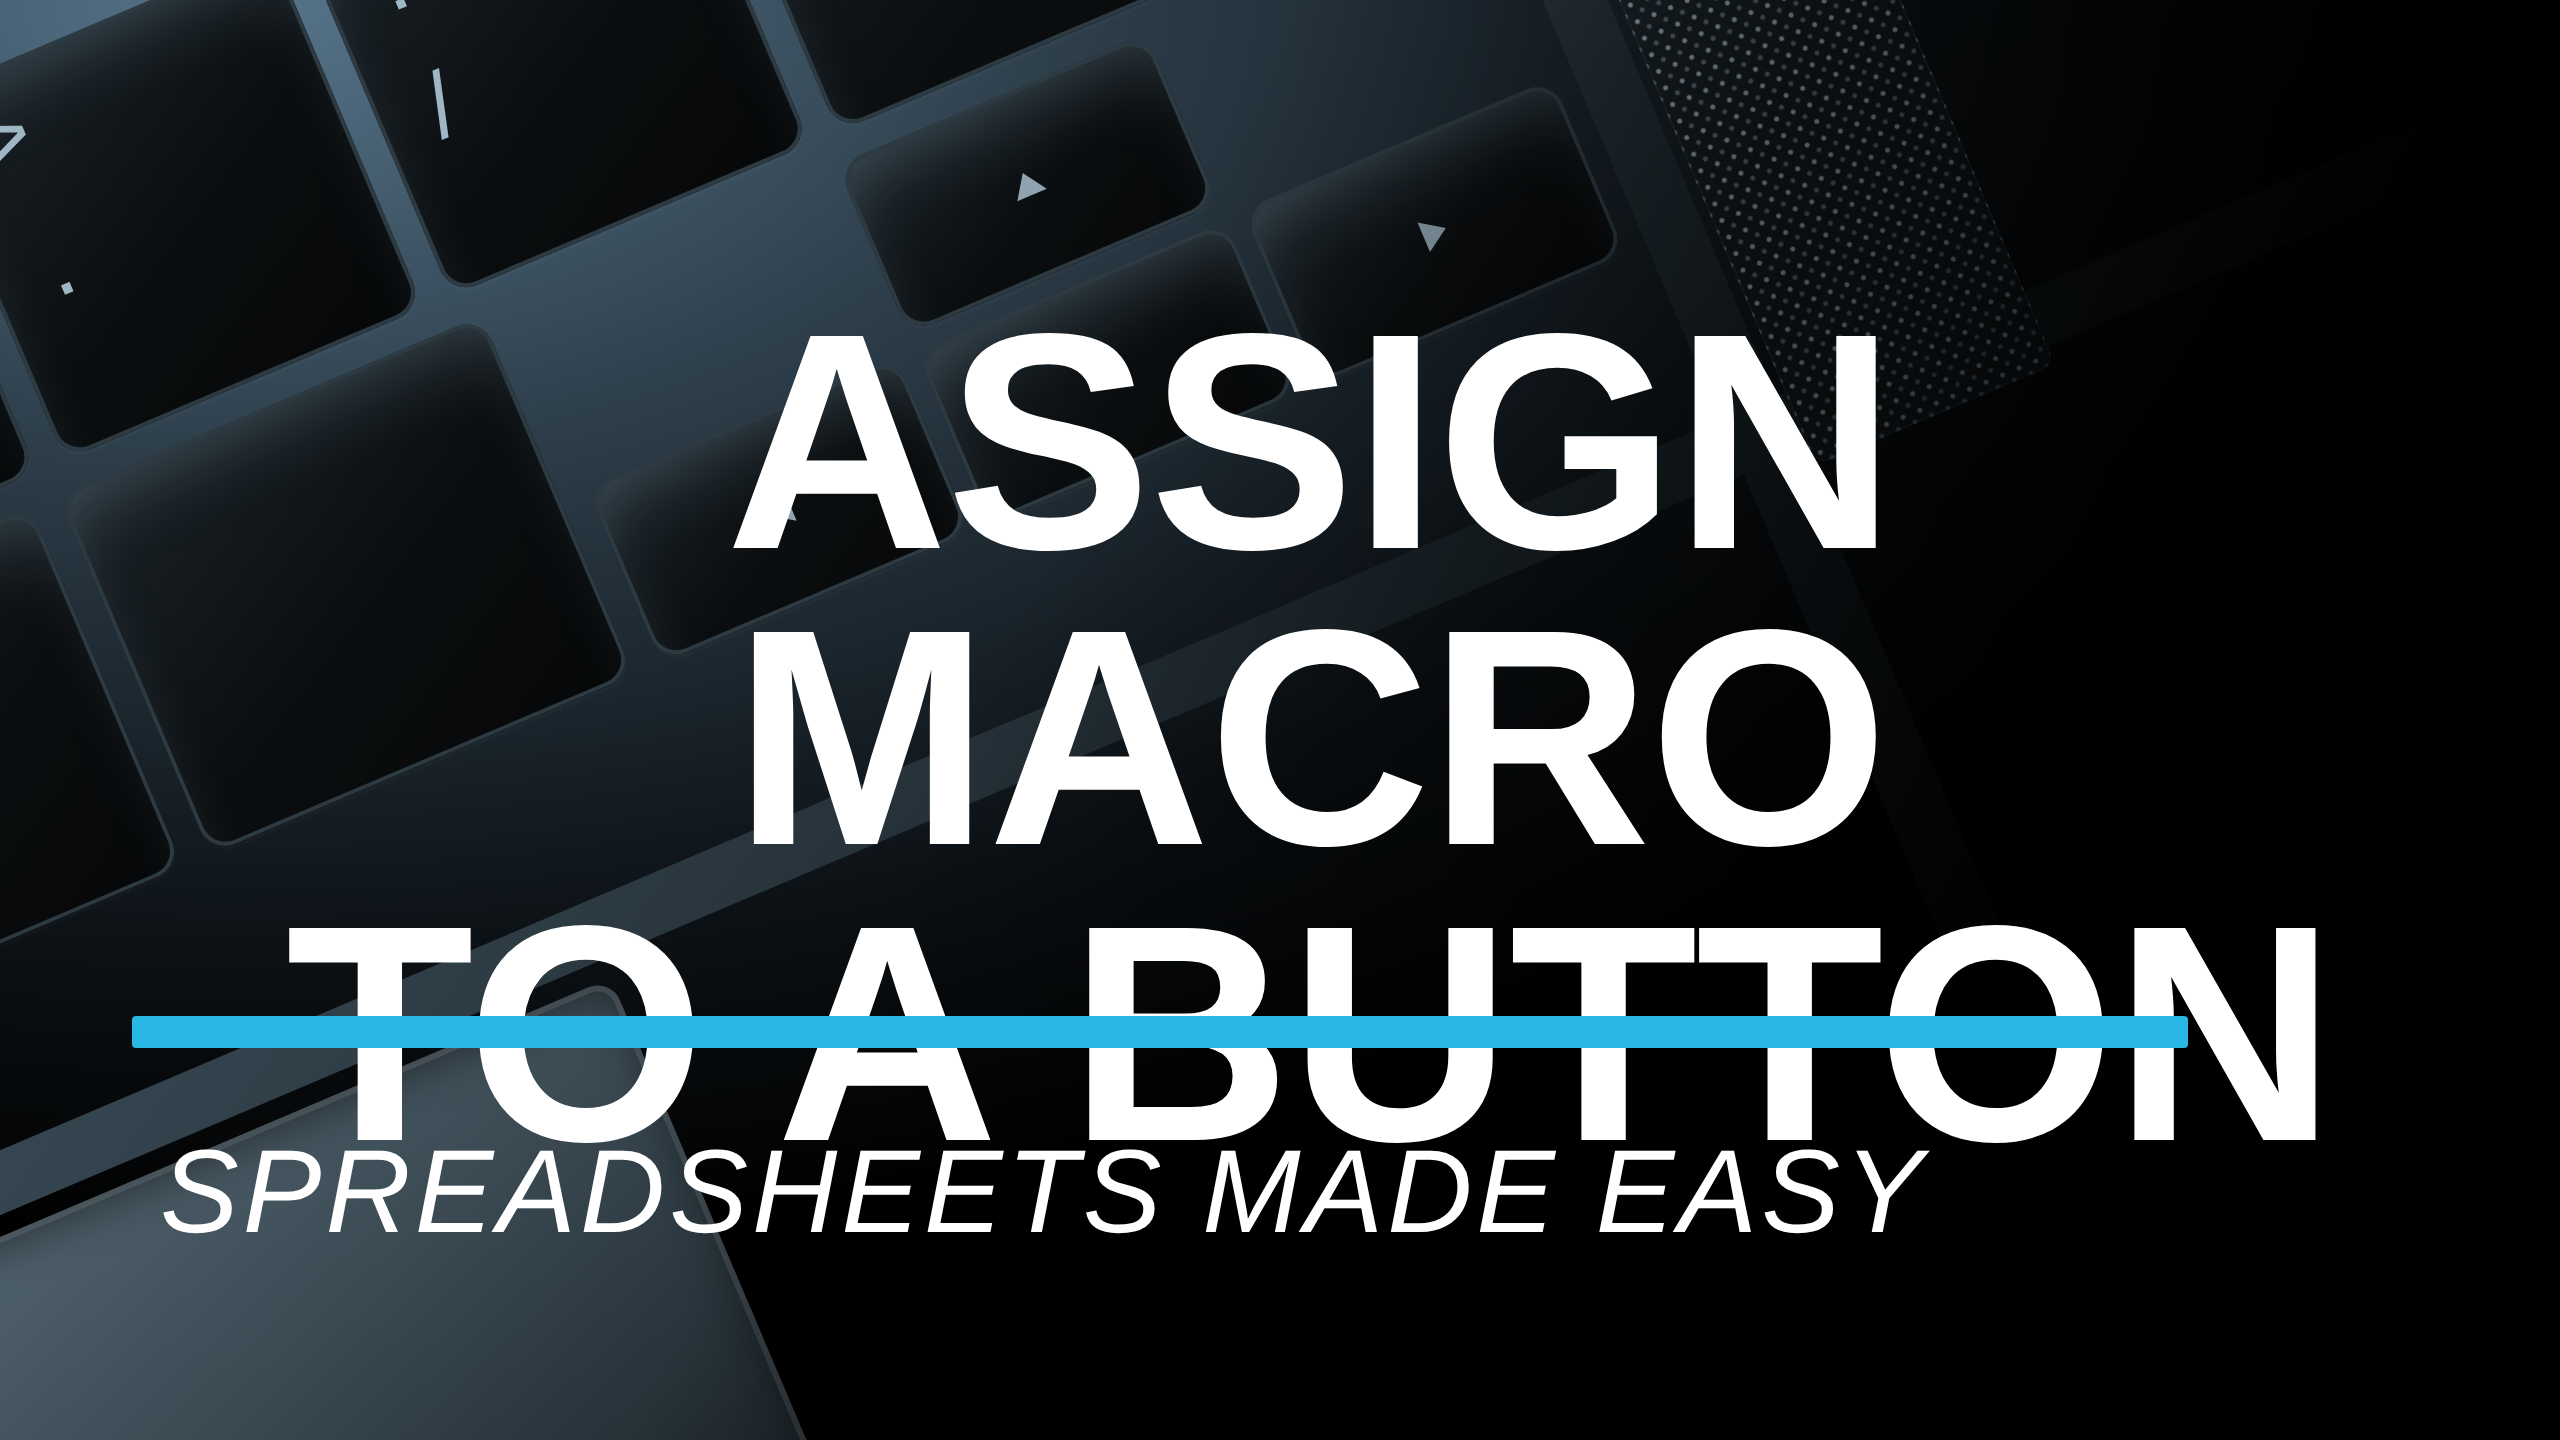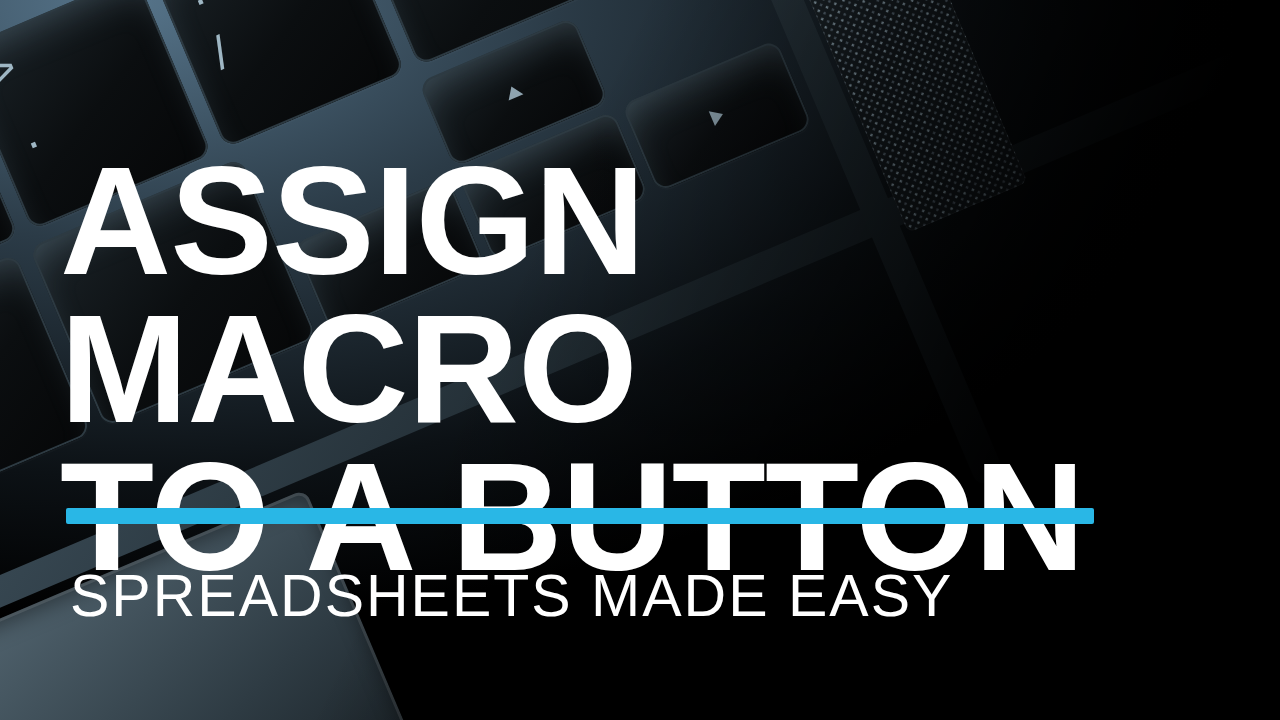--- a/index.html
+++ b/index.html
@@ -87,38 +87,40 @@
     position: absolute;
     top: 148px;
     left: 60px;
     right: 30px;
     color: #fff;
     font-weight: 900;
     font-size: 154px;
     line-height: 0.96;
     letter-spacing: -1px;
     text-transform: uppercase;
+    text-align: center;
   }
   .rule {
     position: absolute;
     left: 66px;
     top: 508px;
     width: 1028px;
     height: 16px;
     border-radius: 2px;
   }
   .subhead {
     position: absolute;
-    left: 70px;
+    left: 80px;
     top: 562px;
     color: #fff;
     font-weight: 300;
     font-size: 59px;
     letter-spacing: 2px;
     text-transform: uppercase;
+    font-style: italic;
   }
 </style>
 </head>
 <body>
 
 <div class="bg">
   <div class="kb">
 
     <div class="deck-gap" style="left:0; top:560px; width:1550px; height:30px;"></div>
     <div class="deck-gap" style="left:1060px; top:-40px; width:30px; height:900px;"></div>

